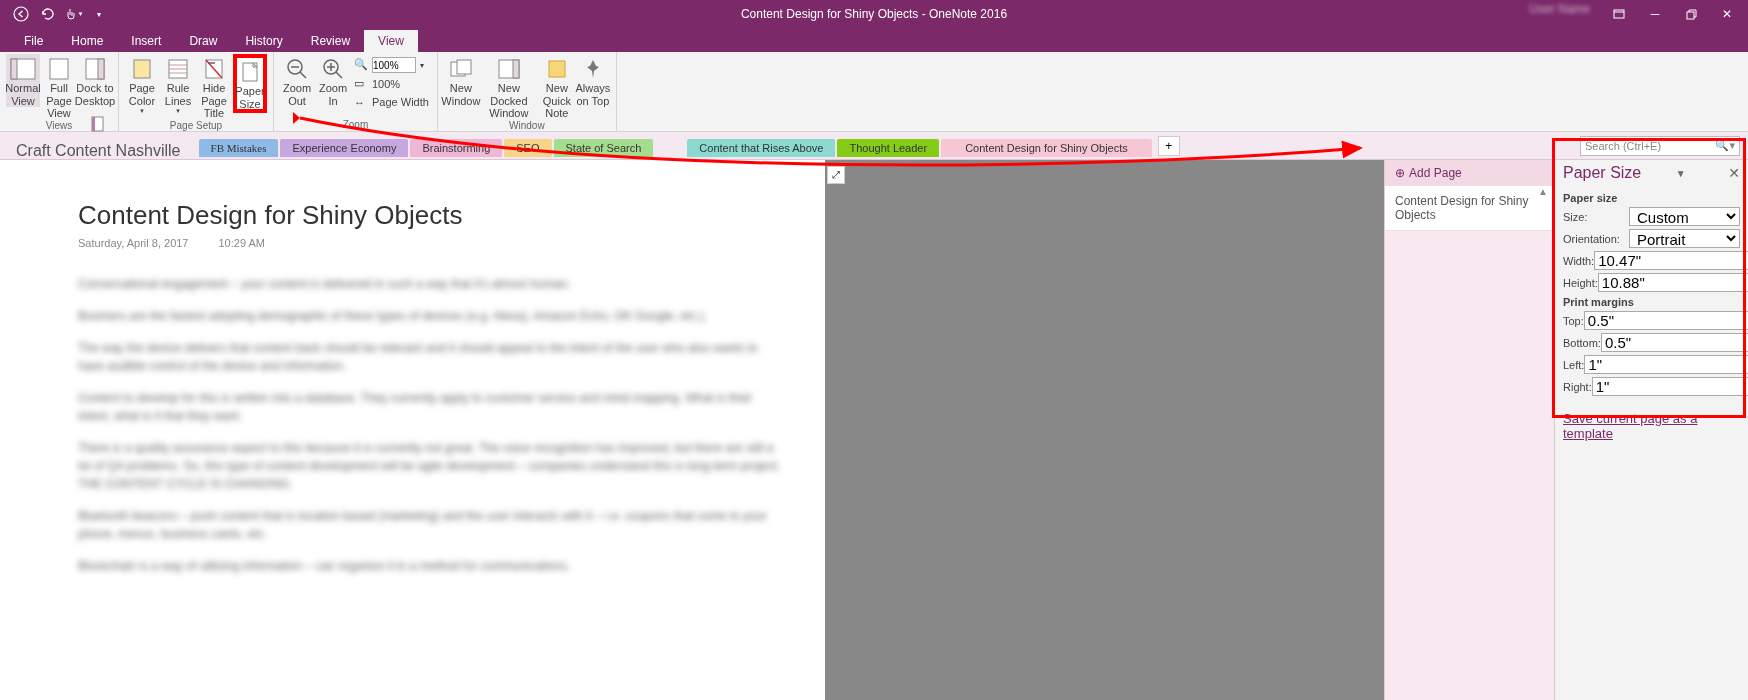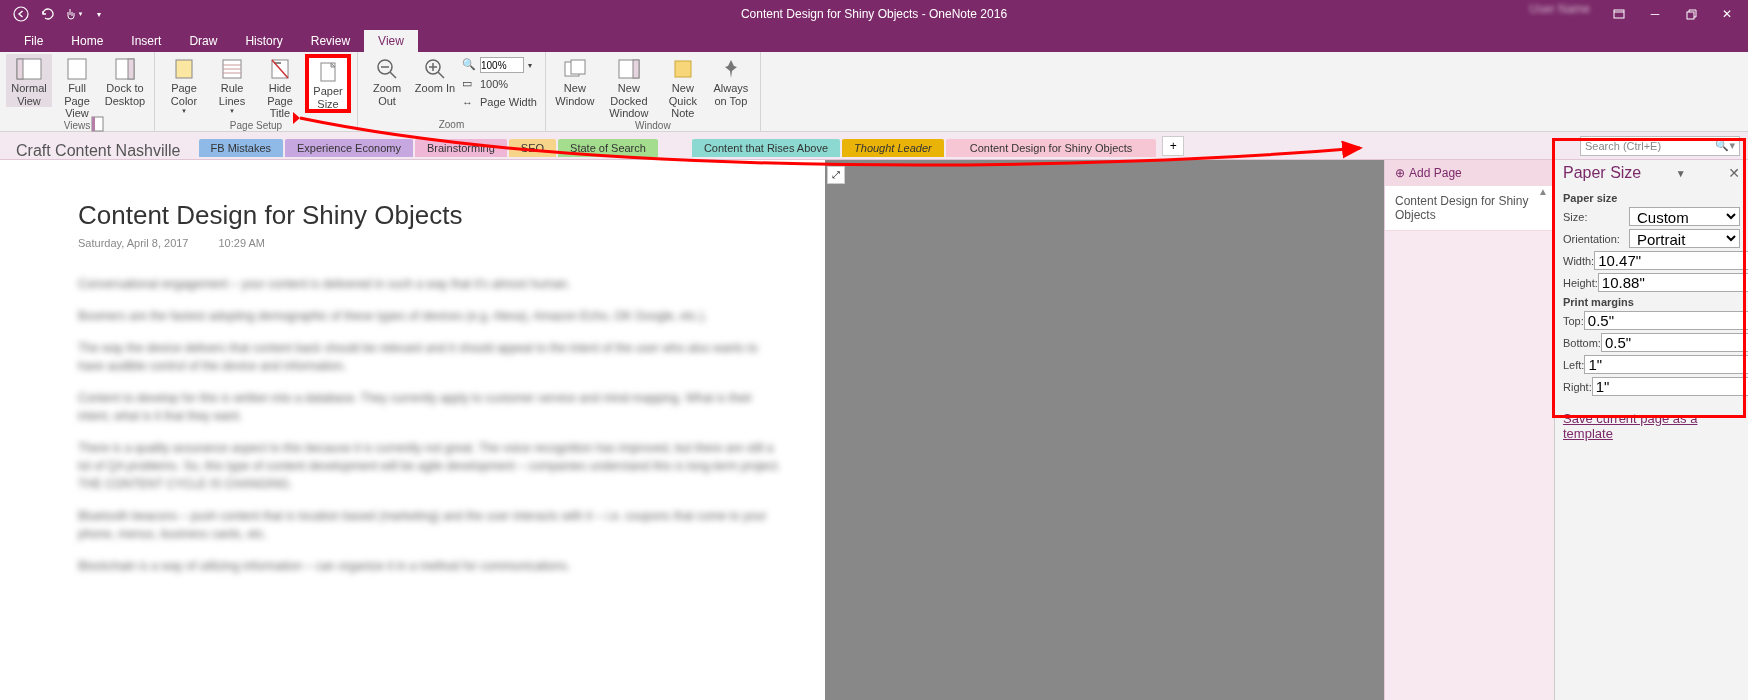--- a/index.html
+++ b/index.html
@@ -17,21 +17,21 @@
 
 .tabs-row { height: 24px; background: #7b2969; display: flex; align-items: flex-end; padding-left: 10px; }
 .tab-item { padding: 4px 14px; color: white; font-size: 12px; cursor: pointer; }
 .tab-item.active { background: #f3f3f3; color: #7b2969; }
 
 
 .ribbon { height: 80px; background: #f3f3f3; border-bottom: 1px solid #d4d4d4; display: flex; }
 .ribbon-group { border-right: 1px solid #d4d4d4; padding: 2px 6px 0 6px; display: flex; flex-direction: column; align-items: center; height: 100%; }
 .ribbon-group-content { display: flex; gap: 2px; flex: 1; align-items: flex-start; }
 .ribbon-group-label { font-size: 10px; color: #666; text-align: center; padding-bottom: 1px; }
-.r-btn-lg { width: 46px; display: flex; flex-direction: column; align-items: center; justify-content: flex-start; padding-top: 2px; cursor: pointer; font-size: 11px; color: #444; text-align: center; line-height: 1.15; }
+.r-btn-lg { width: 34px; display: flex; flex-direction: column; align-items: center; justify-content: flex-start; padding-top: 2px; cursor: pointer; font-size: 11px; color: #444; text-align: center; line-height: 1.15; }
 .r-btn-lg .ico { width: 30px; height: 26px; display: flex; align-items: center; justify-content: center; color: #555; font-size: 22px; }
 .r-btn-lg.active { background: #e4dce2; }
 .r-small-col { display: flex; flex-direction: column; gap: 2px; font-size: 11px; color: #444; padding-top: 2px; }
 .r-small { display: flex; align-items: center; gap: 4px; cursor: pointer; padding: 1px 2px; }
 .r-small .ico { width: 14px; height: 14px; display: inline-block; }
 
 .highlight-red { border: 3px solid red; box-shadow: 0 0 0 1px red inset; }
 
 
 .notebook-bar { height: 28px; background: #f4e9f0; border-bottom: 1px solid #e0c5d6; display: flex; align-items: center; padding: 0 8px; }
@@ -300,27 +300,27 @@
     <span>
       <svg width="16" height="16">
           <rect x="2" y="1" width="11" height="14" fill="#fff" stroke="#888"></rect>
           <rect x="2" y="1" width="3" height="14" fill="#b67fa8"></rect>
         </svg>
     </span>
     <span>Craft Content Nashville</span>
     <span style="font-size:9px;color:#888;">▼</span>
   </div>
   <div class="section-tabs" id="section-tabs">
-      <div class="sec-tab" style="background: rgb(143, 185, 230);">FB Mistakes</div>
+      <div class="sec-tab" style="background: rgb(143, 185, 230); font-family: Liberation Serif, serif;">FB Mistakes</div>
       <div class="sec-tab" style="background: rgb(199, 167, 224);">Experience Economy</div>
       <div class="sec-tab" style="background: rgb(240, 182, 214);">Brainstorming</div>
       <div class="sec-tab" style="background: rgb(246, 213, 138);">SEO</div>
       <div class="sec-tab" style="background: rgb(165, 221, 142);">State of Search</div>
       <div class="sec-tab" style="background: rgb(139, 217, 208); margin-left: 32px;">Content that Rises Above</div>
-      <div class="sec-tab" style="background: #eab308; font-style: italic;">Thought Leader</div>
+      <div class="sec-tab" style="background: #84cc16;">Thought Leader</div>
       <div class="sec-tab" style="background: rgb(247, 198, 212); padding: 3px 24px;">Content Design for Shiny Objects</div>
     </div>
   <div class="sec-add">+</div>
   <div class="searchbox">
     <span>Search (Ctrl+E)</span>
     <span class="mag">🔍▾</span>
   </div>
 </div>
 
 <div class="main">

